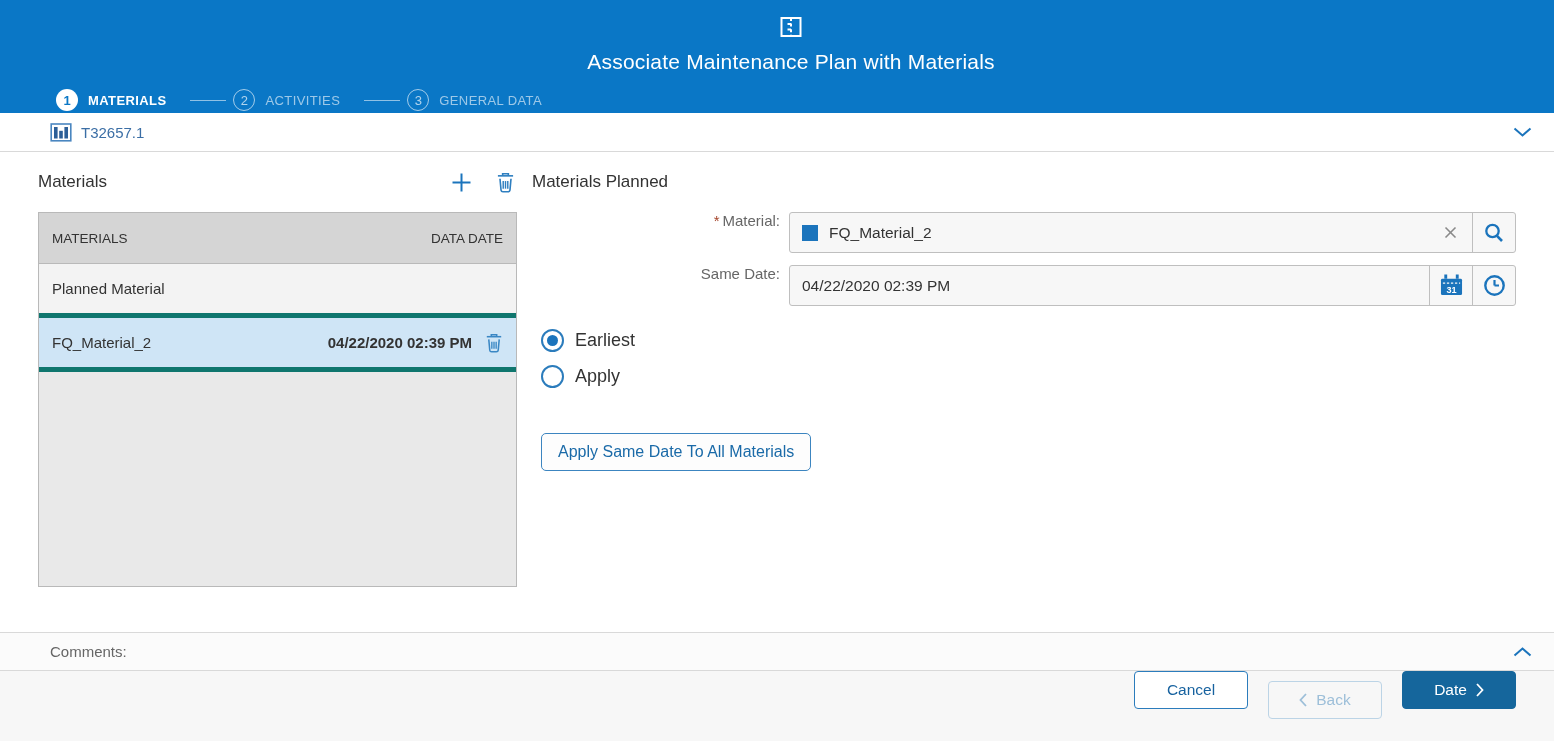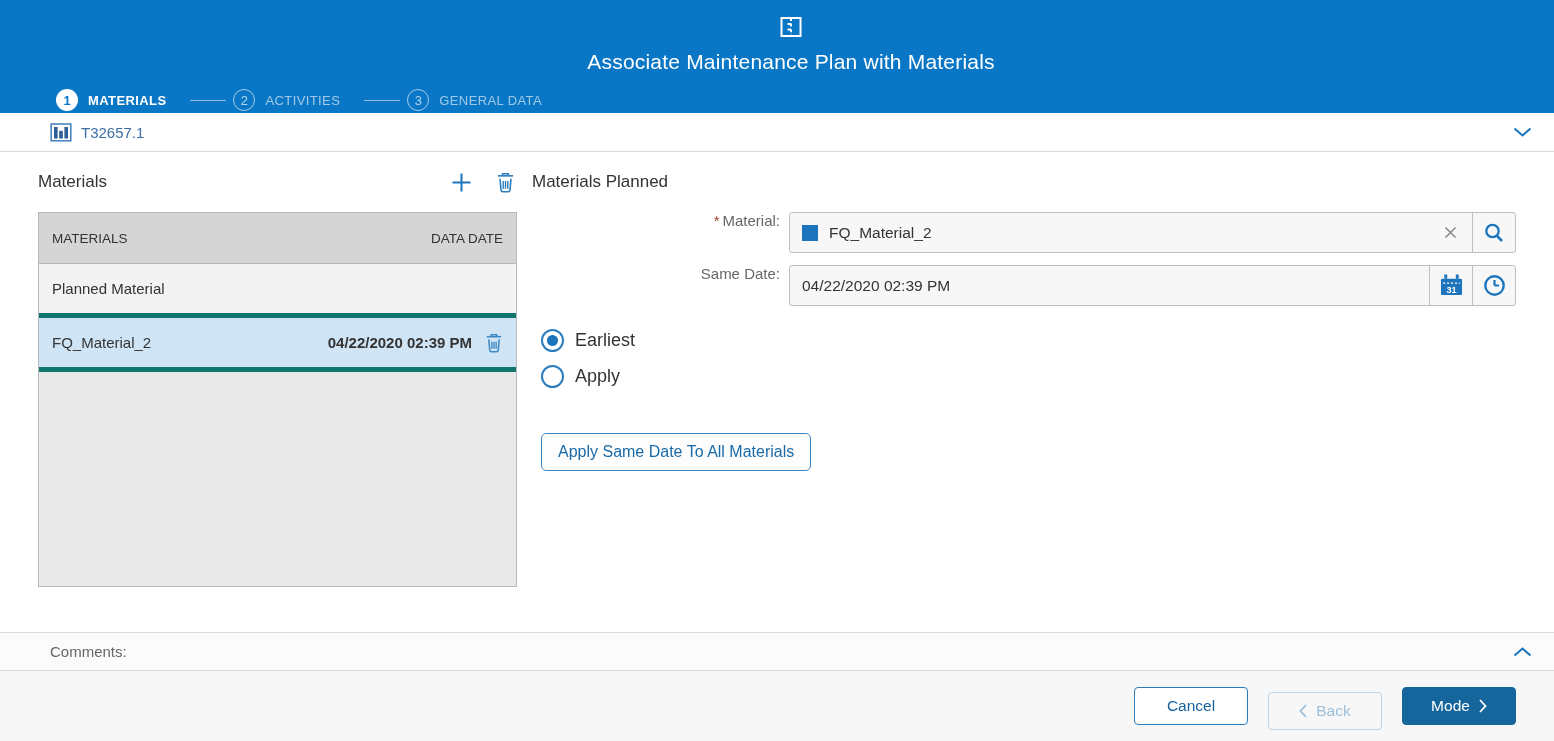--- a/index.html
+++ b/index.html
@@ -71,21 +71,21 @@
   .apply-btn { margin-top:32px; height:38px; padding:6px 16px; background:#fdfdfd;
     border:1px solid #3c85c0; border-radius:5px; color:#1a6aa8; font-size:16px;
     font-family:"Liberation Sans",sans-serif; cursor:pointer; }
   
   .comments-bar { height:38px; border-top:1px solid #d9d9d9; background:#fbfbfb;
     display:flex; align-items:center; padding:0 22px 0 50px; cursor:pointer;gap:16px; }
   .comments-label { color:#666; font-size:15px; }
   .comments-chevron { margin-left:auto; display:flex; }
   
   .footer { height:71px; background:#f7f7f7; border-top:1px solid #d9d9d9;
-    display:flex; align-items:center; justify-content:flex-end; gap:20px; padding-right:38px; }
+    display:flex; align-items:flex-start; justify-content:flex-end; gap:20px; padding-right:38px; }
   .btn { height:38px; min-width:114px; border-radius:4px; font-size:15.5px;
     display:flex; align-items:center; justify-content:center; gap:9px;
     font-family:"Liberation Sans",sans-serif; cursor:pointer; padding:0 18px; }
   .btn-cancel { background:#fff; border:1px solid #2b7cbc; color:#17629f; }
   .btn-back { background:transparent; border:1px solid #bcd4e6; color:#9dbfd9; cursor:default;margin-top:10px; }
   .btn-next { background:#15669c; border:1px solid #15669c; color:#fff; }
 </style>
 </head>
 <body>
 
@@ -271,20 +271,20 @@
   <button class="btn btn-cancel">Cancel</button>
   <button class="btn btn-back" disabled="">
     <span style="display:flex;">
       <svg width="8" height="14" viewBox="0 0 8 14">
         <polyline points="7,1 1.5,7 7,13" fill="none" stroke="#9dbfd9" stroke-width="1.8"></polyline>
       </svg>
     </span>
     <span>Back</span>
   </button>
   <button class="btn btn-next">
-    <span>Mode</span>
+    <span>Date</span>
     <span style="display:flex;">
       <svg width="8" height="14" viewBox="0 0 8 14">
         <polyline points="1,1 6.5,7 1,13" fill="none" stroke="#ffffff" stroke-width="1.8"></polyline>
       </svg>
     </span>
   </button>
 </div>
 
 </body></html>

